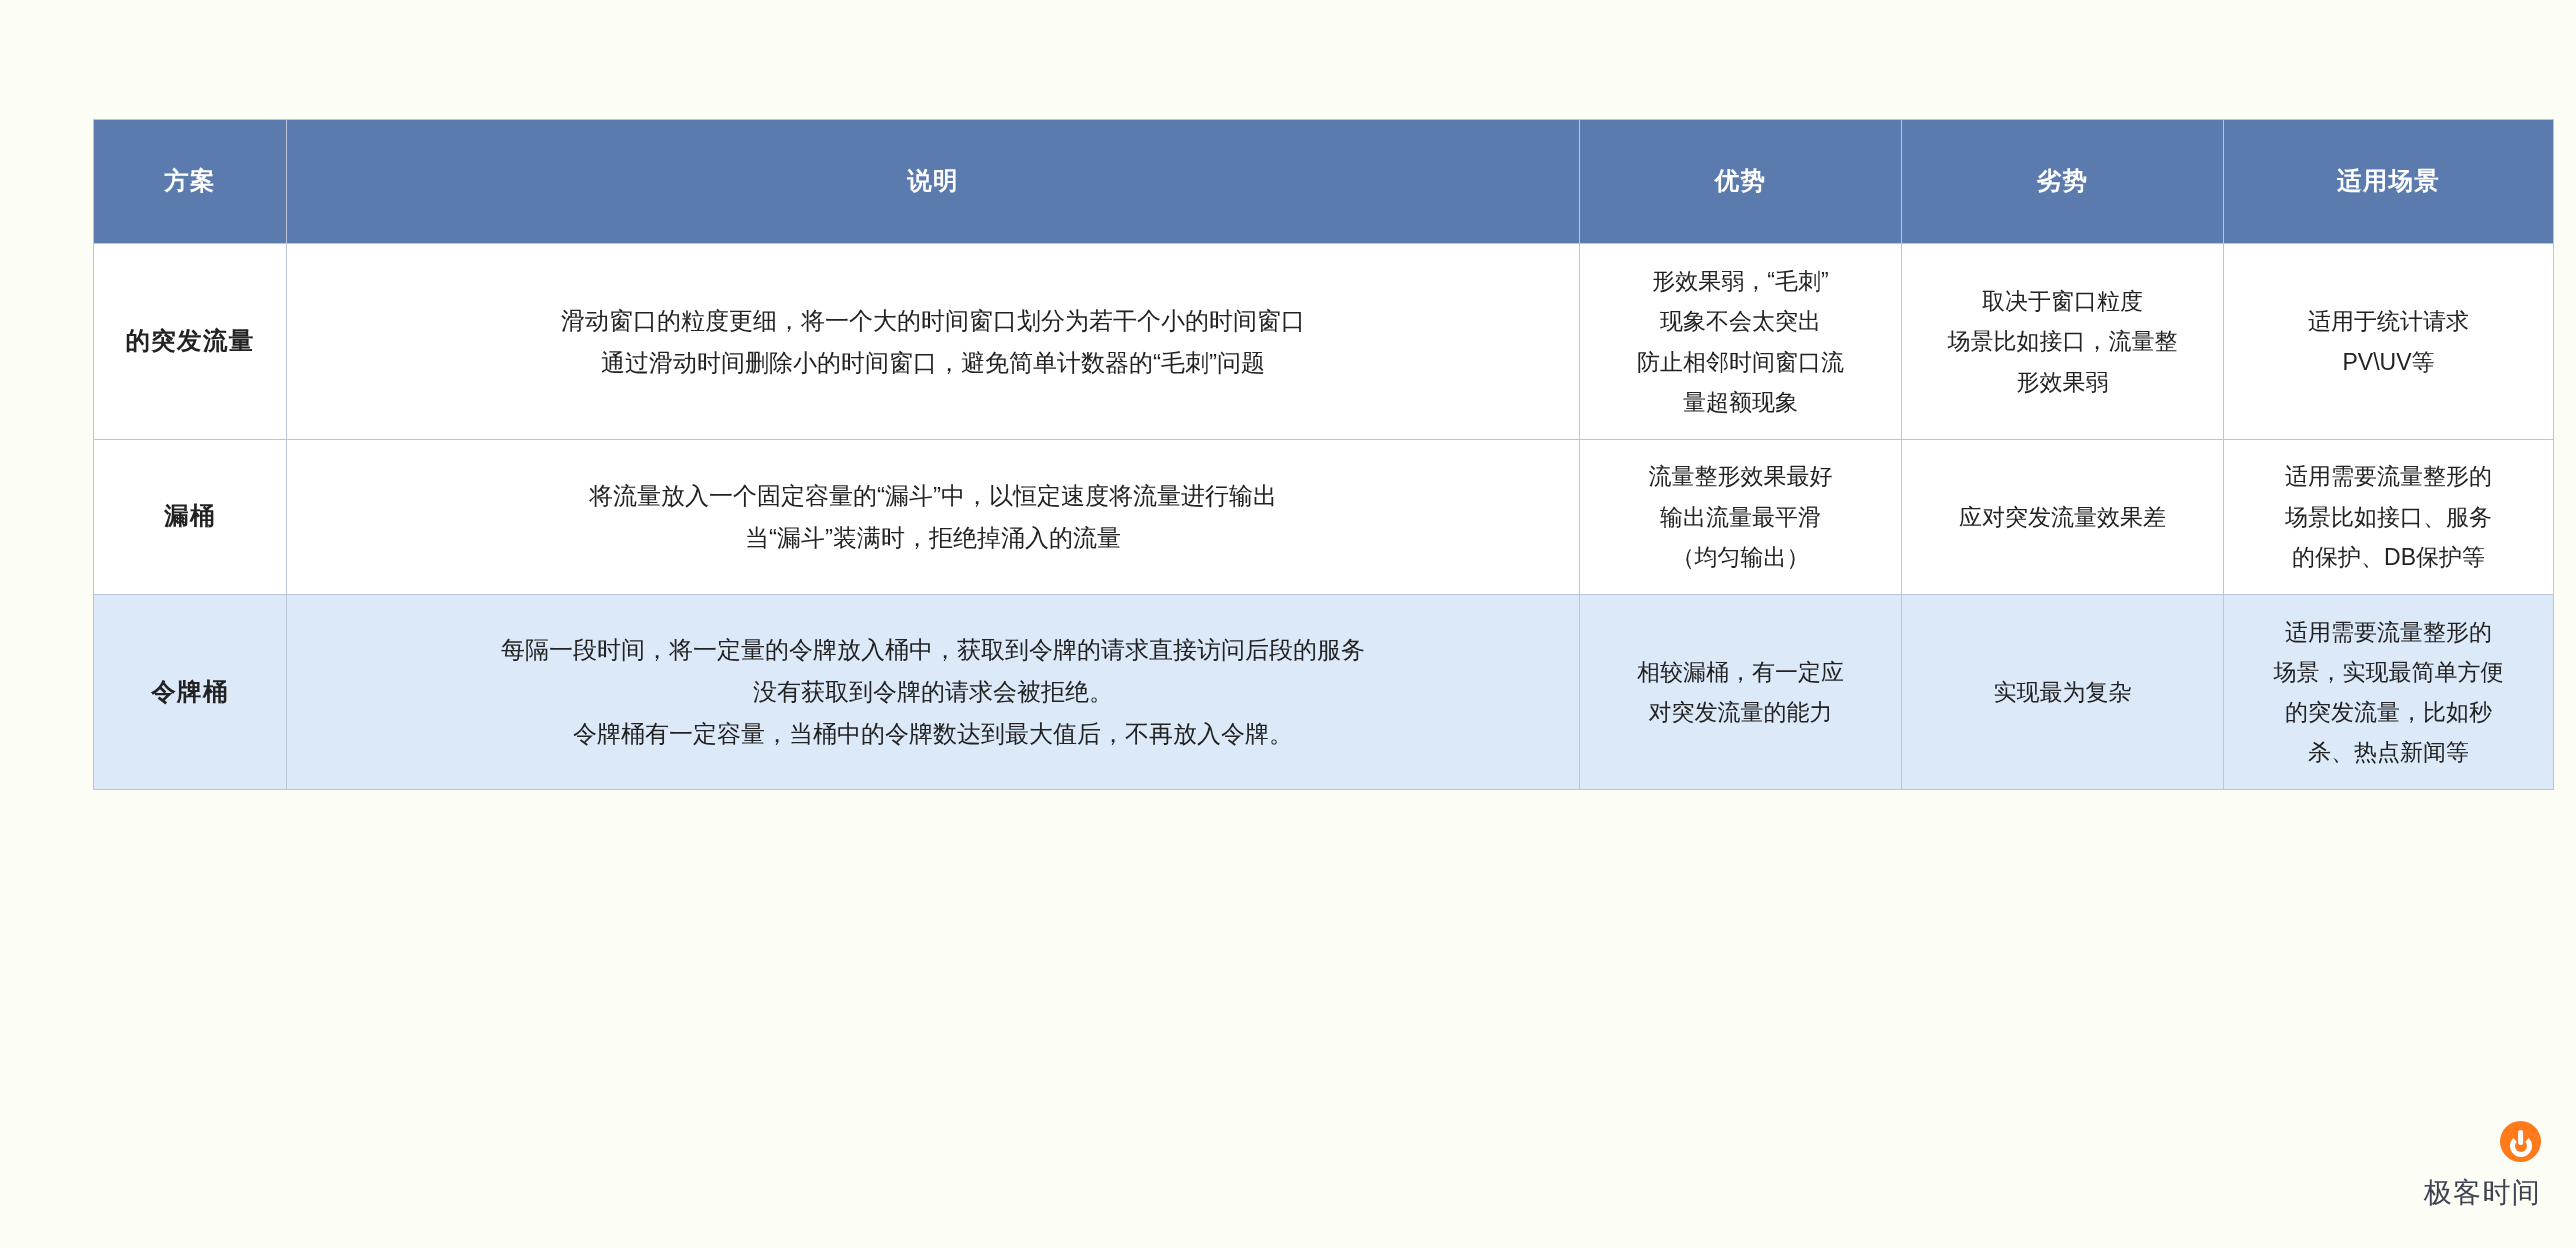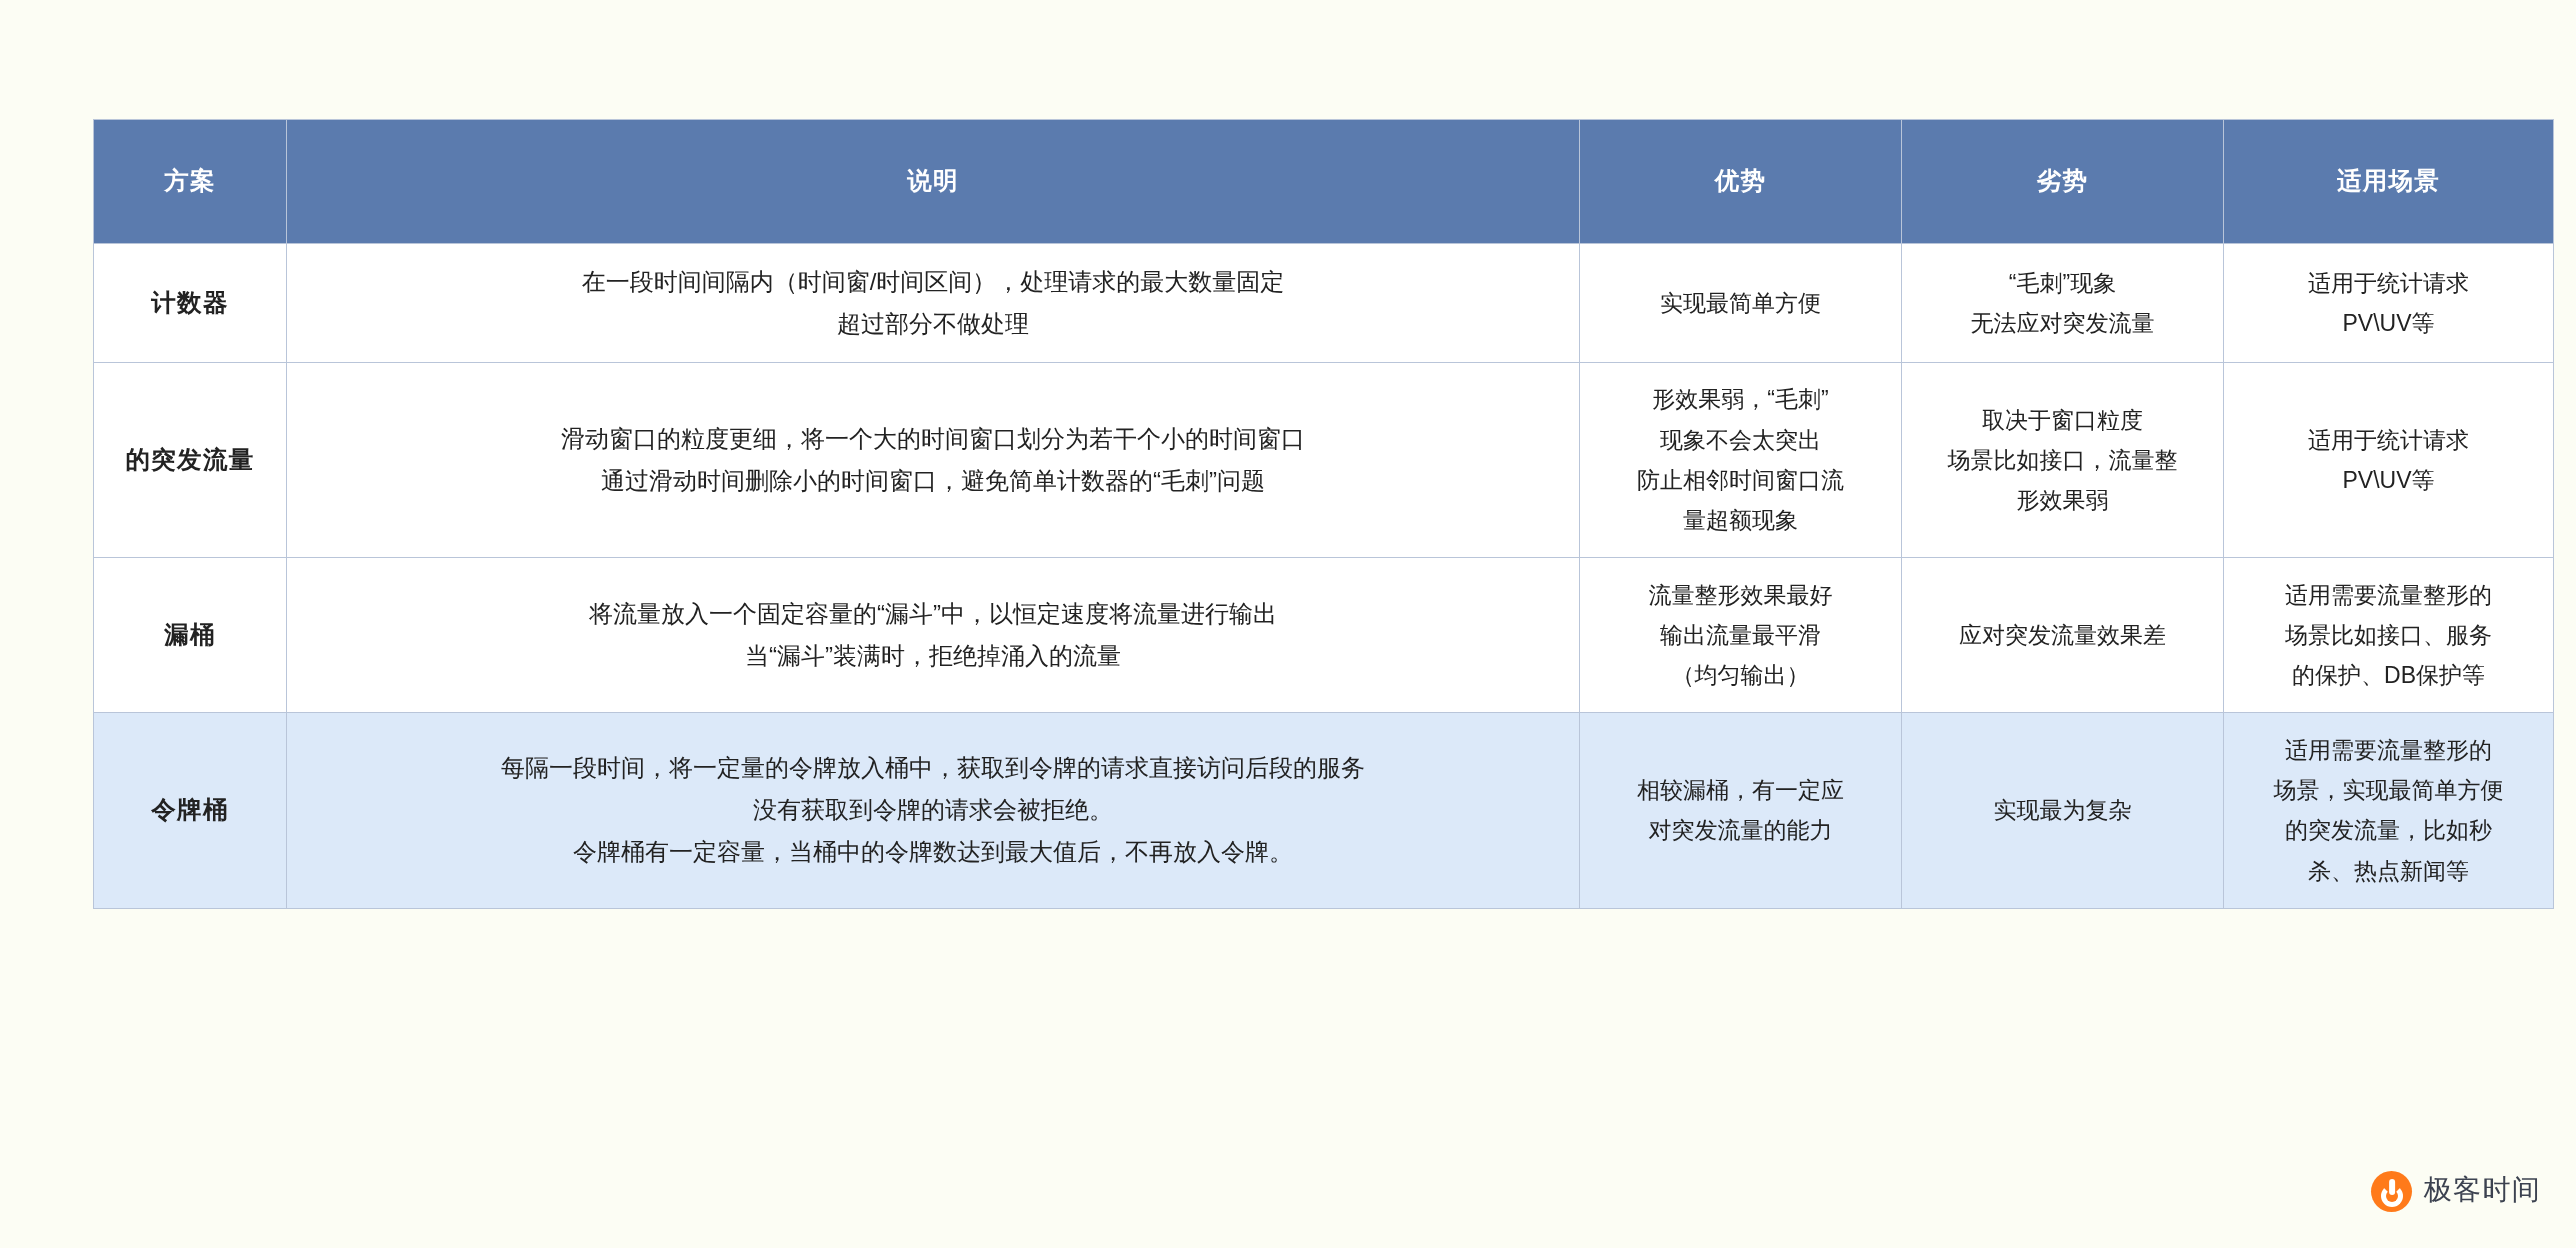--- a/index.html
+++ b/index.html
@@ -83,22 +83,23 @@
   .w-pro    { width: 322px; }
   .w-con    { width: 322px; }
   .w-scene  { width: 330px; }
 
   
   .brand {
     position: absolute;
     right: 71px;
     bottom: 37px;
     display: flex;
-    align-items: flex-start;
+    align-items: flex-end;
     gap: 11.6px;
+    flex-direction: column;
   }
   .brand-mark {
     width: 41px;
     height: 41px;
     border-radius: 50%;
     background: #ff7a1a;
     position: relative;
     flex: none;
   }
   .brand-mark::before {
@@ -150,40 +151,20 @@
         <tr>
           <th>方案</th>
           <th>说明</th>
           <th>优势</th>
           <th>劣势</th>
           <th>适用场景</th>
         </tr>
       </thead>
       <tbody>
 
-        <tr>
-          <td class="col-plan">
-            <span class="cell-line">计数器</span>
-          </td>
-          <td class="col-desc">
-            <span class="cell-line">在一段时间间隔内（时间窗/时间区间），处理请求的最大数量固定</span>
-            <span class="cell-line">超过部分不做处理</span>
-          </td>
-          <td class="col-pro">
-            <span class="cell-line">实现最简单方便</span>
-          </td>
-          <td class="col-con">
-            <span class="cell-line">“毛刺”现象</span>
-            <span class="cell-line">无法应对突发流量</span>
-          </td>
-          <td class="col-scene">
-            <span class="cell-line">适用于统计请求</span>
-            <span class="cell-line">PV\UV等</span>
-          </td>
-        </tr>
 
         <tr>
           <td class="col-plan">
             <span class="cell-line">的突发流量</span>
           </td>
           <td class="col-desc">
             <span class="cell-line">滑动窗口的粒度更细，将一个大的时间窗口划分为若干个小的时间窗口</span>
             <span class="cell-line">通过滑动时间删除小的时间窗口，避免简单计数器的“毛刺”问题</span>
           </td>
           <td class="col-pro">

